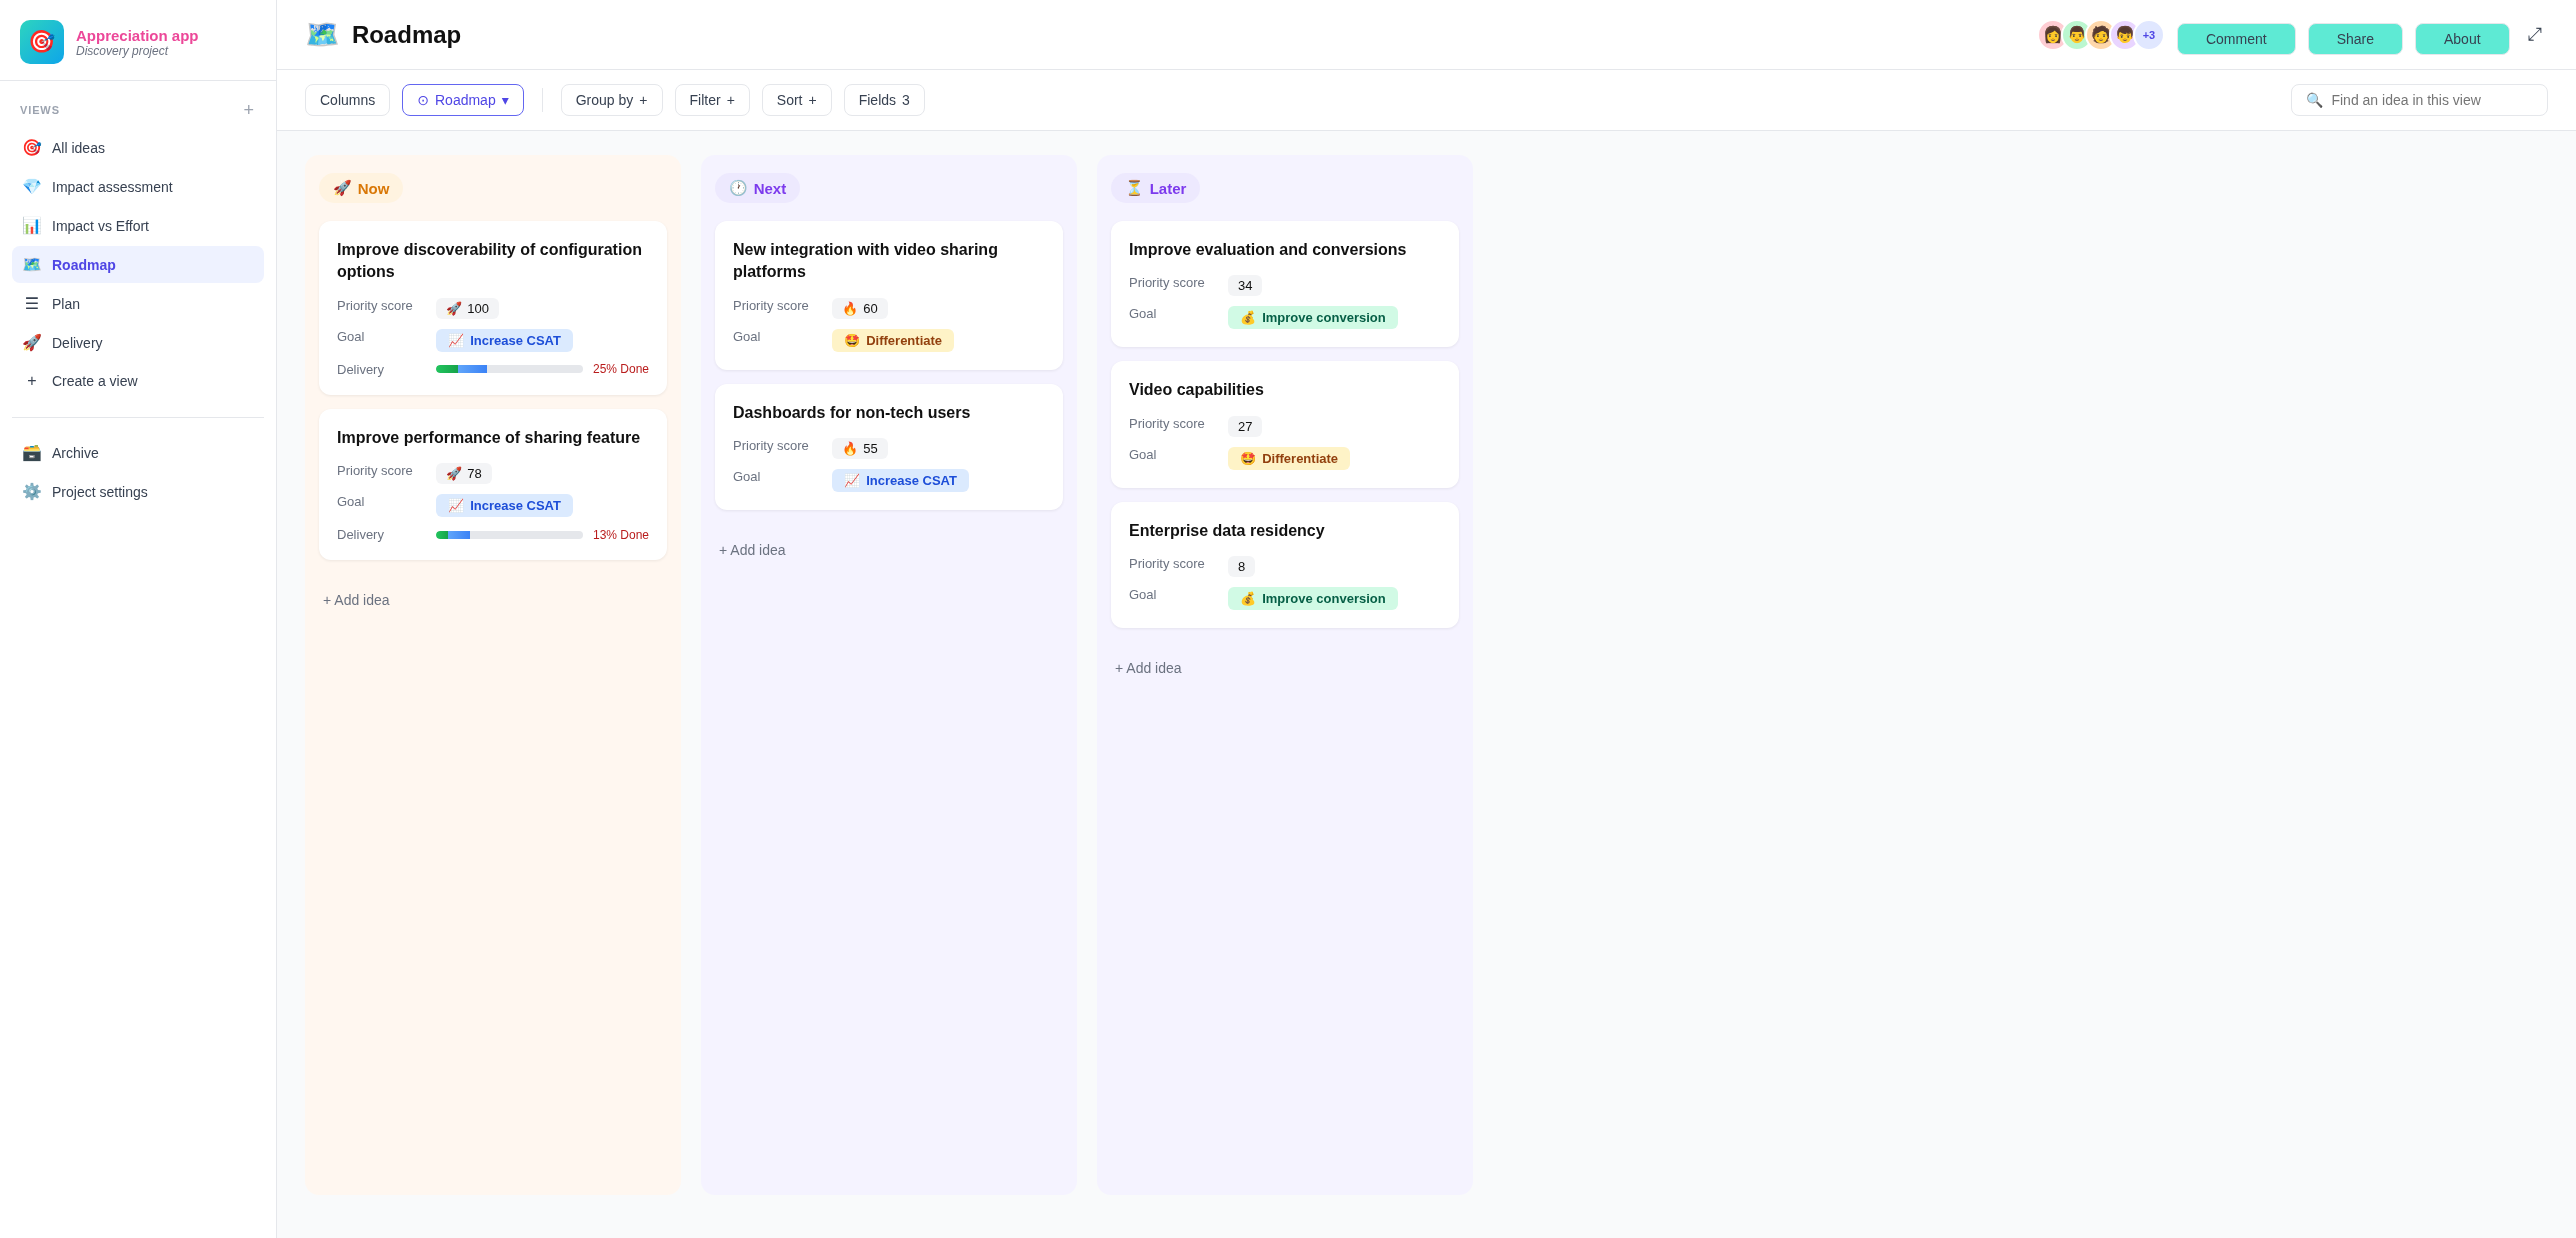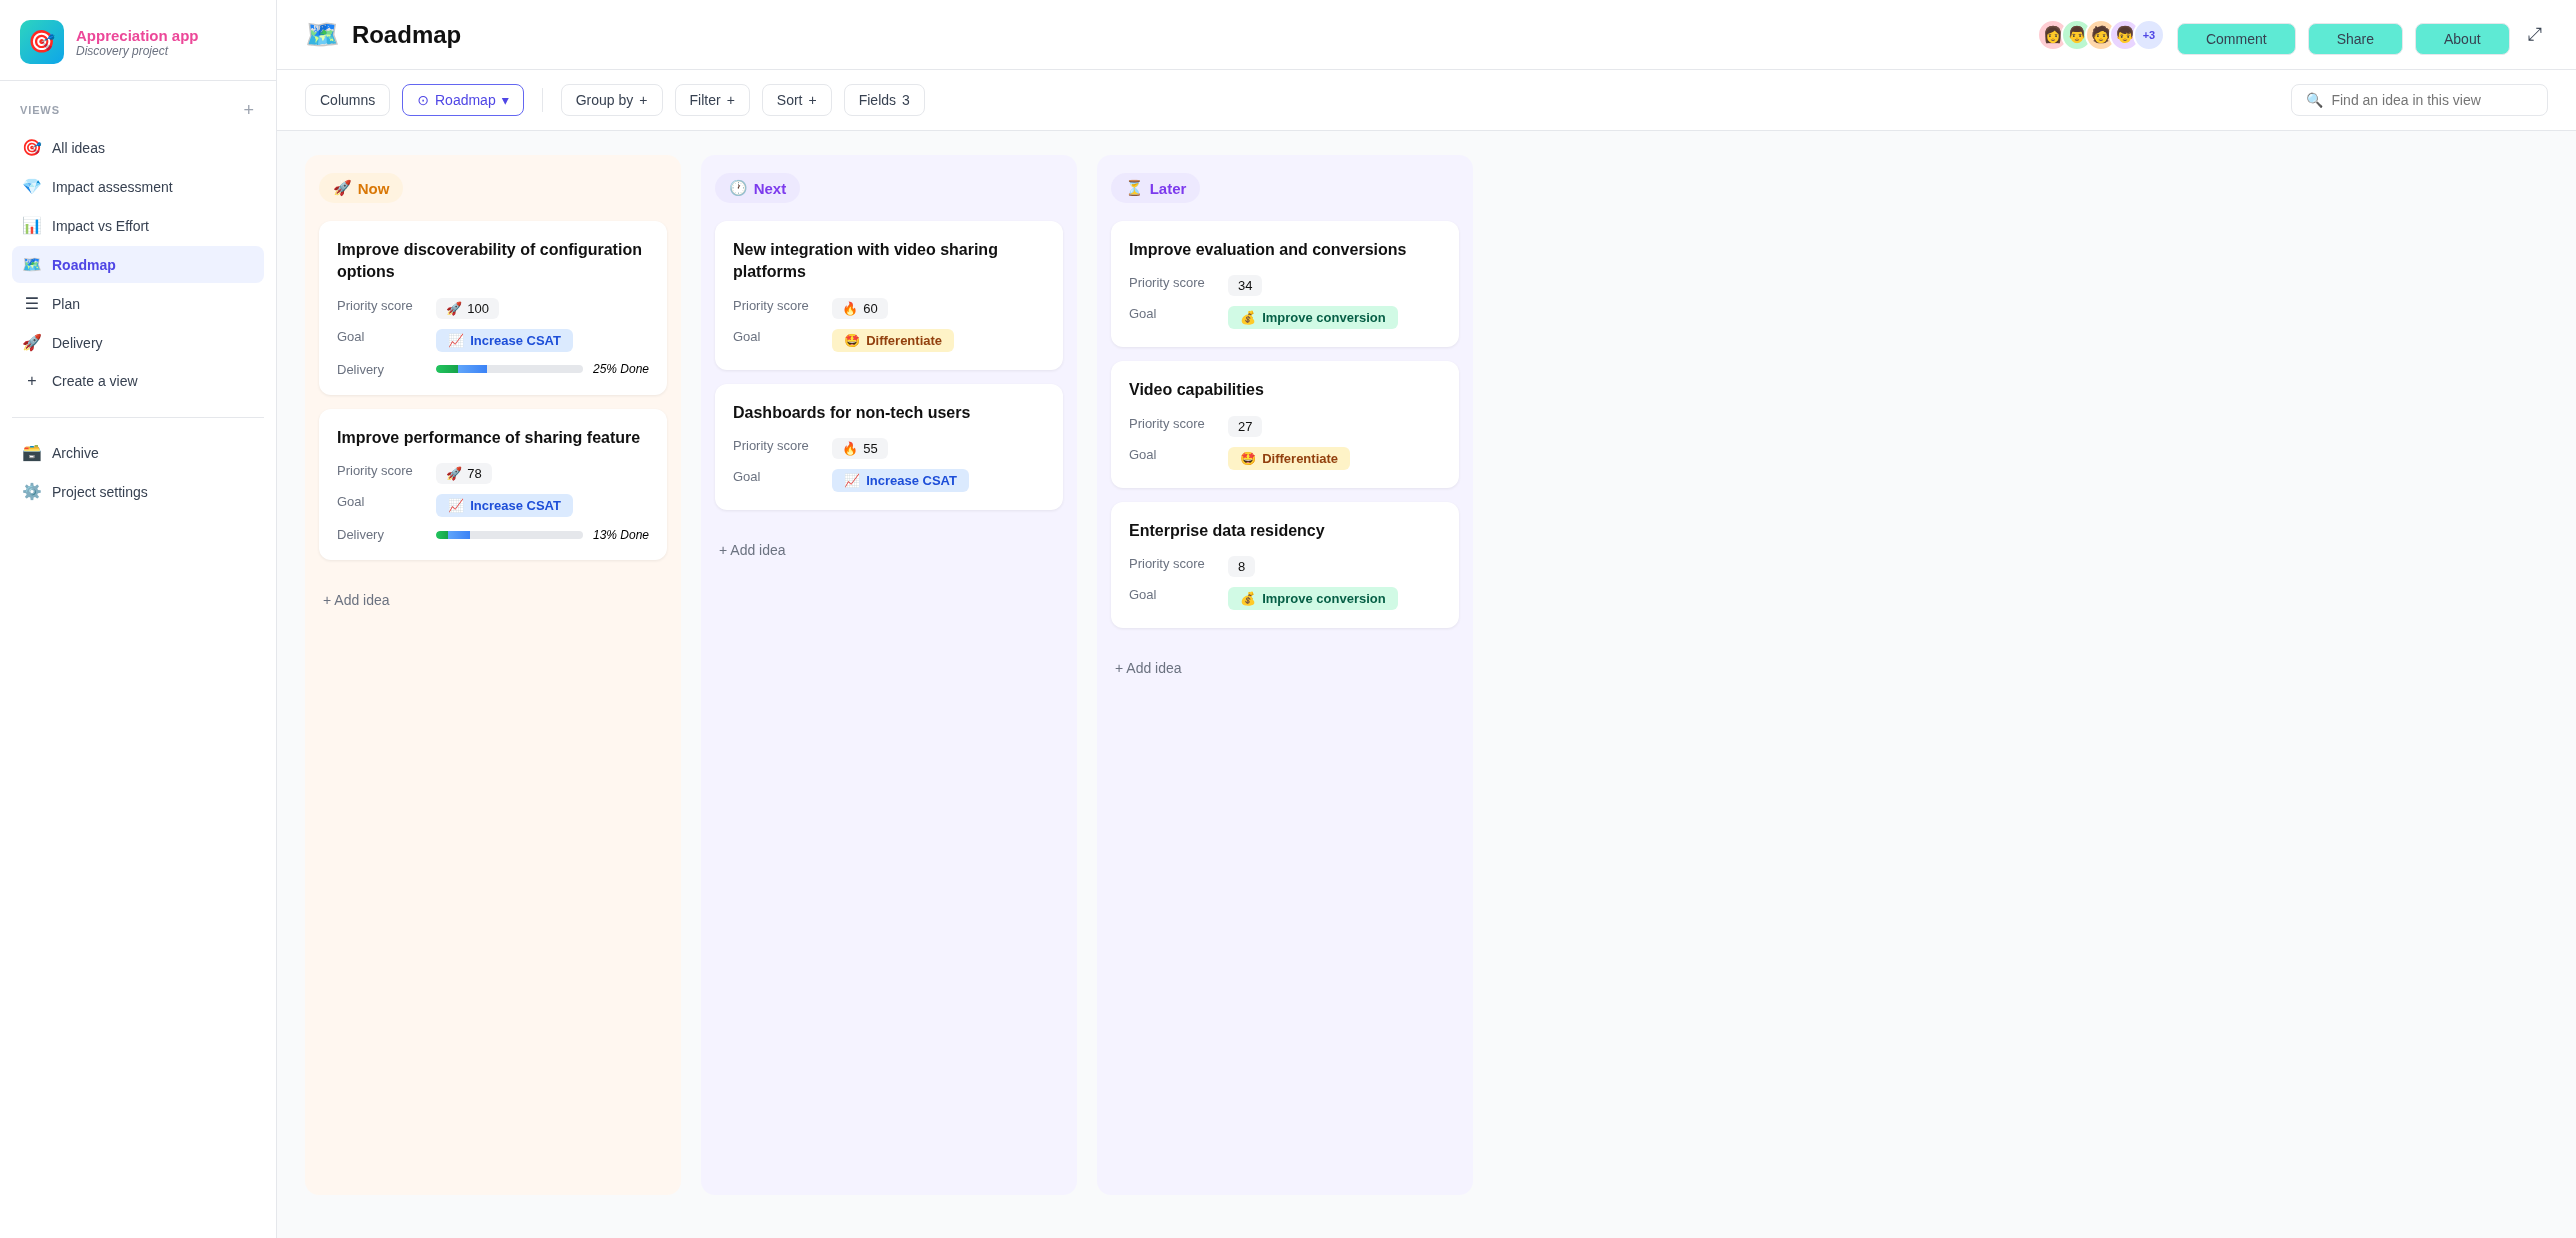--- a/index.html
+++ b/index.html
@@ -305,21 +305,21 @@
     }
     .progress-fill-green {
       height: 100%;
       background: linear-gradient(90deg, #22c55e, #16a34a);
       border-radius: 4px 0 0 4px;
     }
     .progress-fill-blue {
       height: 100%;
       background: linear-gradient(90deg, #60a5fa, #3b82f6);
     }
-    .progress-pct { font-size: 12px; color: #000000; white-space: nowrap; font-style: italic; }
+    .progress-pct { font-size: 12px; color: #b91c1c; white-space: nowrap; }
 
     
     .add-idea-btn {
       display: flex;
       align-items: center;
       gap: 8px;
       padding: 10px 4px;
       background: none;
       border: none;
       cursor: pointer;

